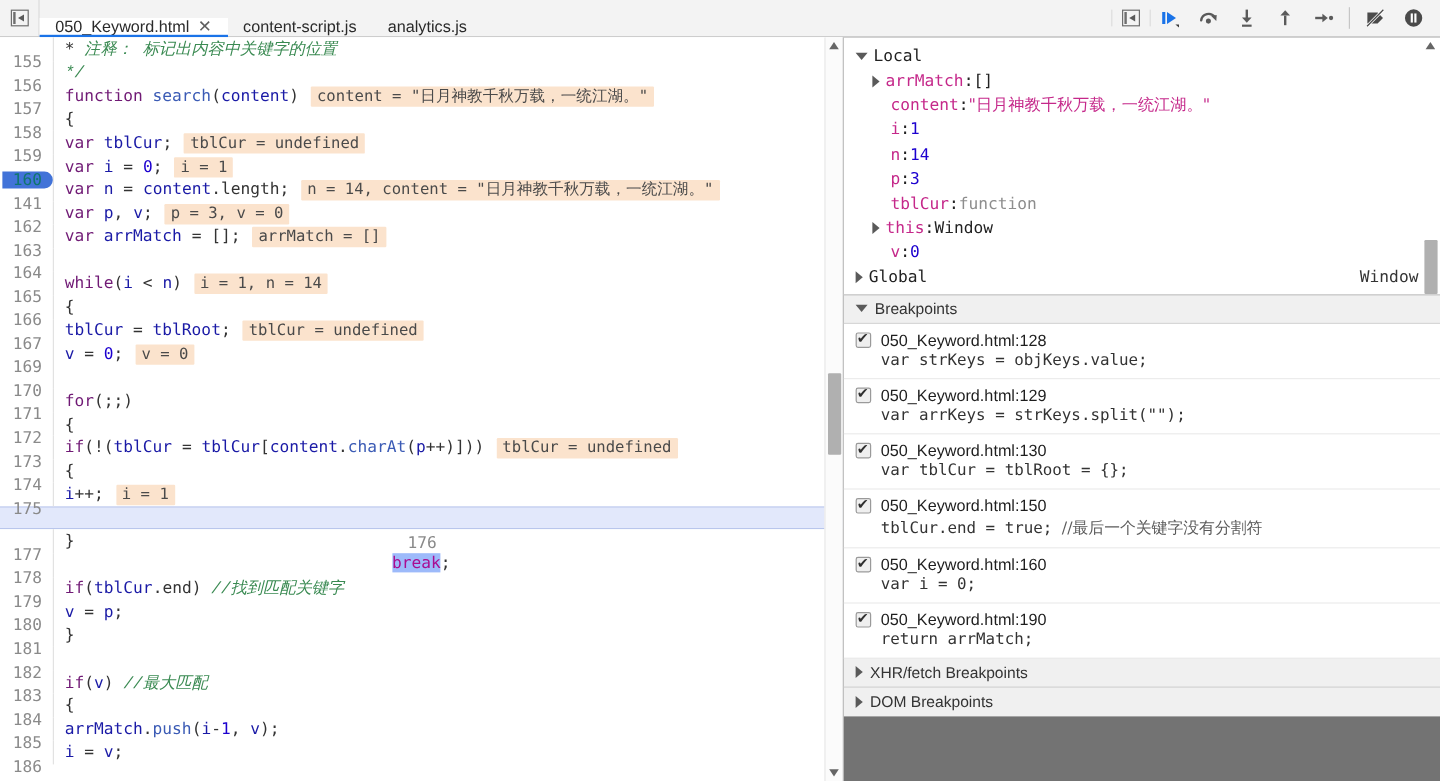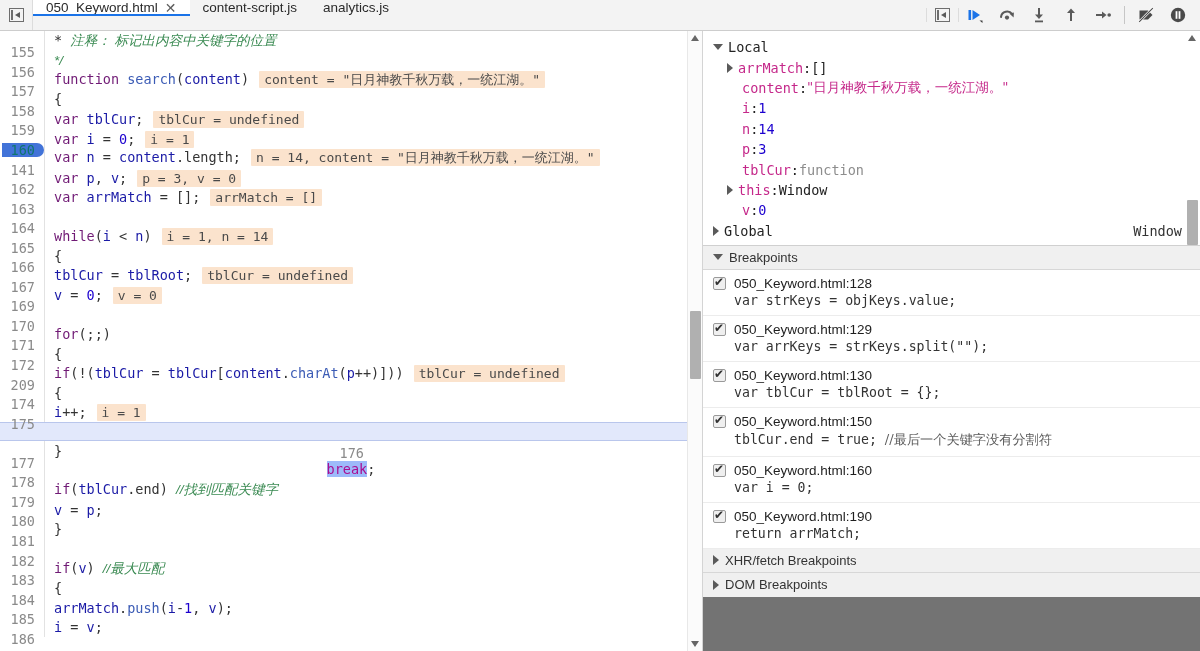--- a/index.html
+++ b/index.html
@@ -28,21 +28,21 @@
     position: relative;
   }
   .panel-toggle .glyph::before {
     content:""; position:absolute; left:1px; top:1px; bottom:1px; width:2px; background:#6e6e6e;
   }
   .panel-toggle .glyph::after {
     content:""; position:absolute; left:5px; top:50%; transform:translateY(-50%);
     width:0;height:0;border-top:3.5px solid transparent;border-bottom:3.5px solid transparent;
     border-right:5px solid #5a5a5a;
   }
-  .tabs { display: flex; align-items: flex-start; flex: 1; min-width: 0; }
+  .tabs { display: flex; align-items: flex-end; flex: 1; min-width: 0; }
   .tab {
     display: flex; align-items: center; gap: 7px;
     padding: 0 13px; font-family: "Liberation Sans", sans-serif;
     font-size: 13.5px; color: #2a2a2a; white-space: nowrap;
     position: relative; background: transparent;
   }
   .tab.active { background: #ffffff; }
   .tab.active::after {
     content: ""; position: absolute; left: 0; right: 0; bottom: -1px;
     height: 2px; background: #1a73e8;
@@ -87,21 +87,21 @@
   .cursor-bar { width: 1px; align-self: stretch; background: #3b63c8; margin-left: 15px; }
   .code { padding-left: 9px; flex: 1; min-width: 0; }
   .line.current .code { padding-left: 0; }
 
   
   .t-kw   { color: #701a75; }
   .t-fn   { color: #3b5bb5; }
   .t-var  { color: #1a1aa6; }
   .t-plain{ color: #333333; }
   .t-num  { color: #1c00cf; }
-  .t-cmt  { color: #3a8a52; font-style: italic; font-family: Liberation Sans, sans-serif; }
+  .t-cmt  { color: #3a8a52; font-style: italic; font-family: Liberation Mono, monospace; }
   .t-punc { color: #333333; }
   .sel-break { background: #9dbafa; color: #aa0d91; }
 
   .inline-val {
     background: #fbe3cd; color: #4a4a4a; padding: 1px 5px;
     margin-left: 10px; border-radius: 1px; font-size: 13px;
   }
 
   
   .v-scroll {
@@ -359,21 +359,21 @@
             <div class="ln"><span>171</span></div>
             <div class="gutter-edge"></div>
             <div class="code"><span class="t-plain">        </span><span class="t-kw">for</span><span class="t-punc">(;;)</span></div>
           </div>
           <div class="line">
             <div class="ln"><span>172</span></div>
             <div class="gutter-edge"></div>
             <div class="code"><span class="t-plain">        </span><span class="t-punc">{</span></div>
           </div>
           <div class="line">
-            <div class="ln"><span>209</span></div>
+            <div class="ln"><span>173</span></div>
             <div class="gutter-edge"></div>
             <div class="code"><span class="t-plain">            </span><span class="t-kw">if</span><span class="t-punc">(!(</span><span class="t-var">tblCur</span><span class="t-punc"> = </span><span class="t-var">tblCur</span><span class="t-punc">[</span><span class="t-var">content</span><span class="t-punc">.</span><span class="t-fn">charAt</span><span class="t-punc">(</span><span class="t-var">p</span><span class="t-punc">++)]))</span><span class="inline-val">tblCur = undefined</span></div>
           </div>
           <div class="line">
             <div class="ln"><span>174</span></div>
             <div class="gutter-edge"></div>
             <div class="code"><span class="t-plain">            </span><span class="t-punc">{</span></div>
           </div>
           <div class="line">
             <div class="ln"><span>175</span></div>

